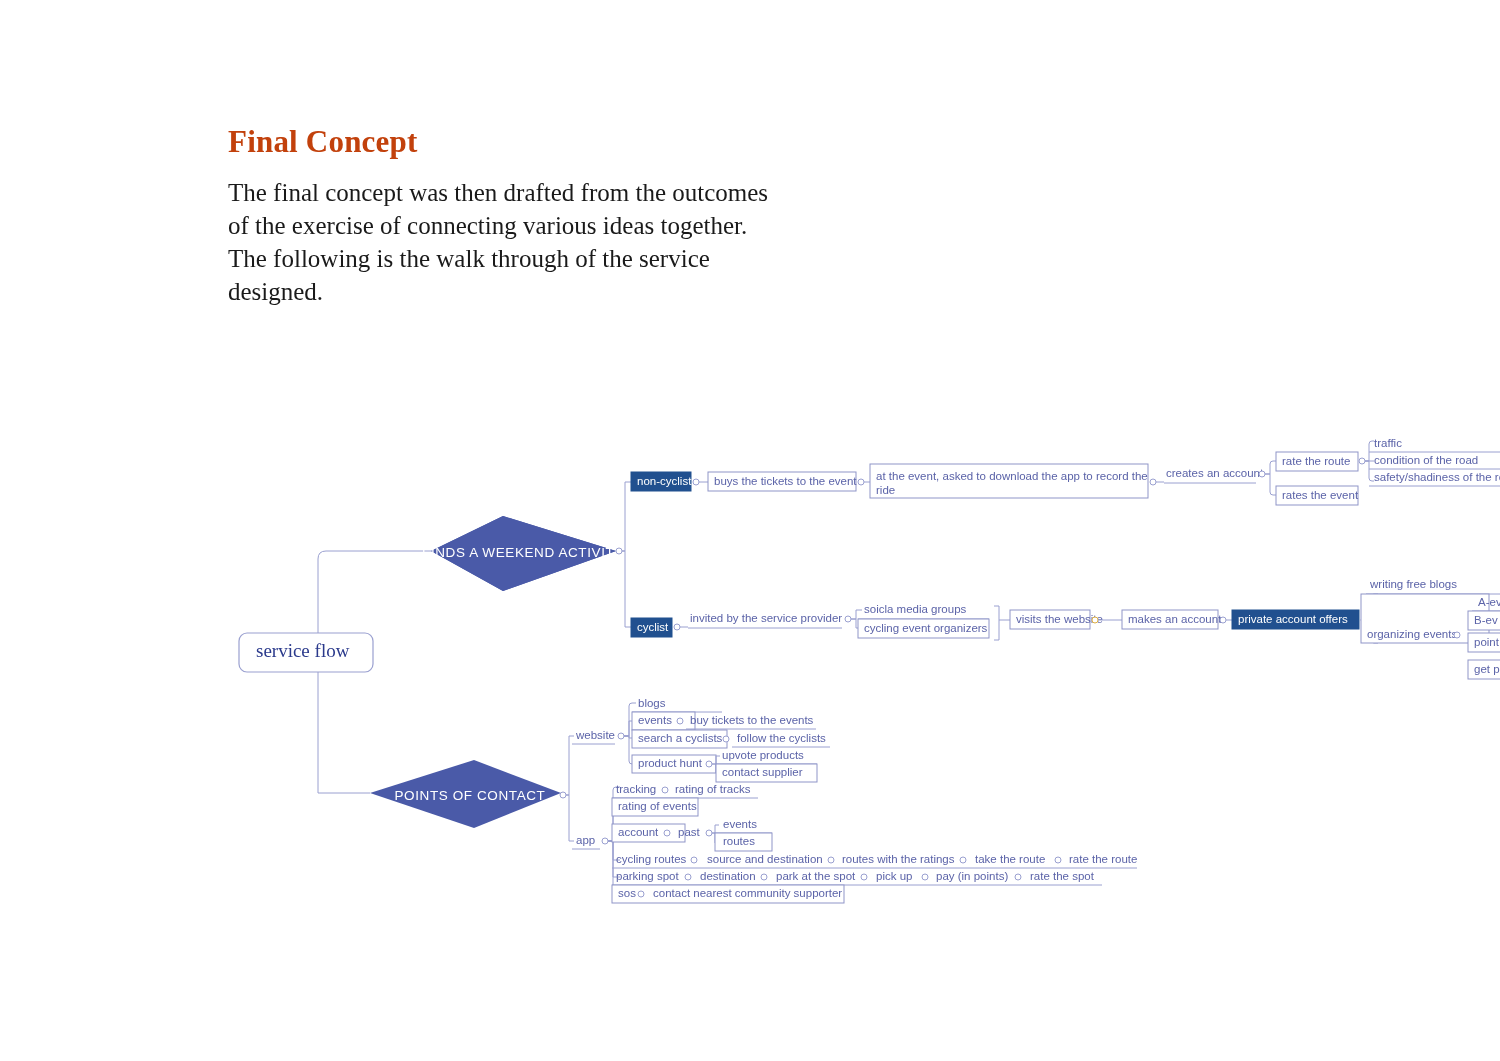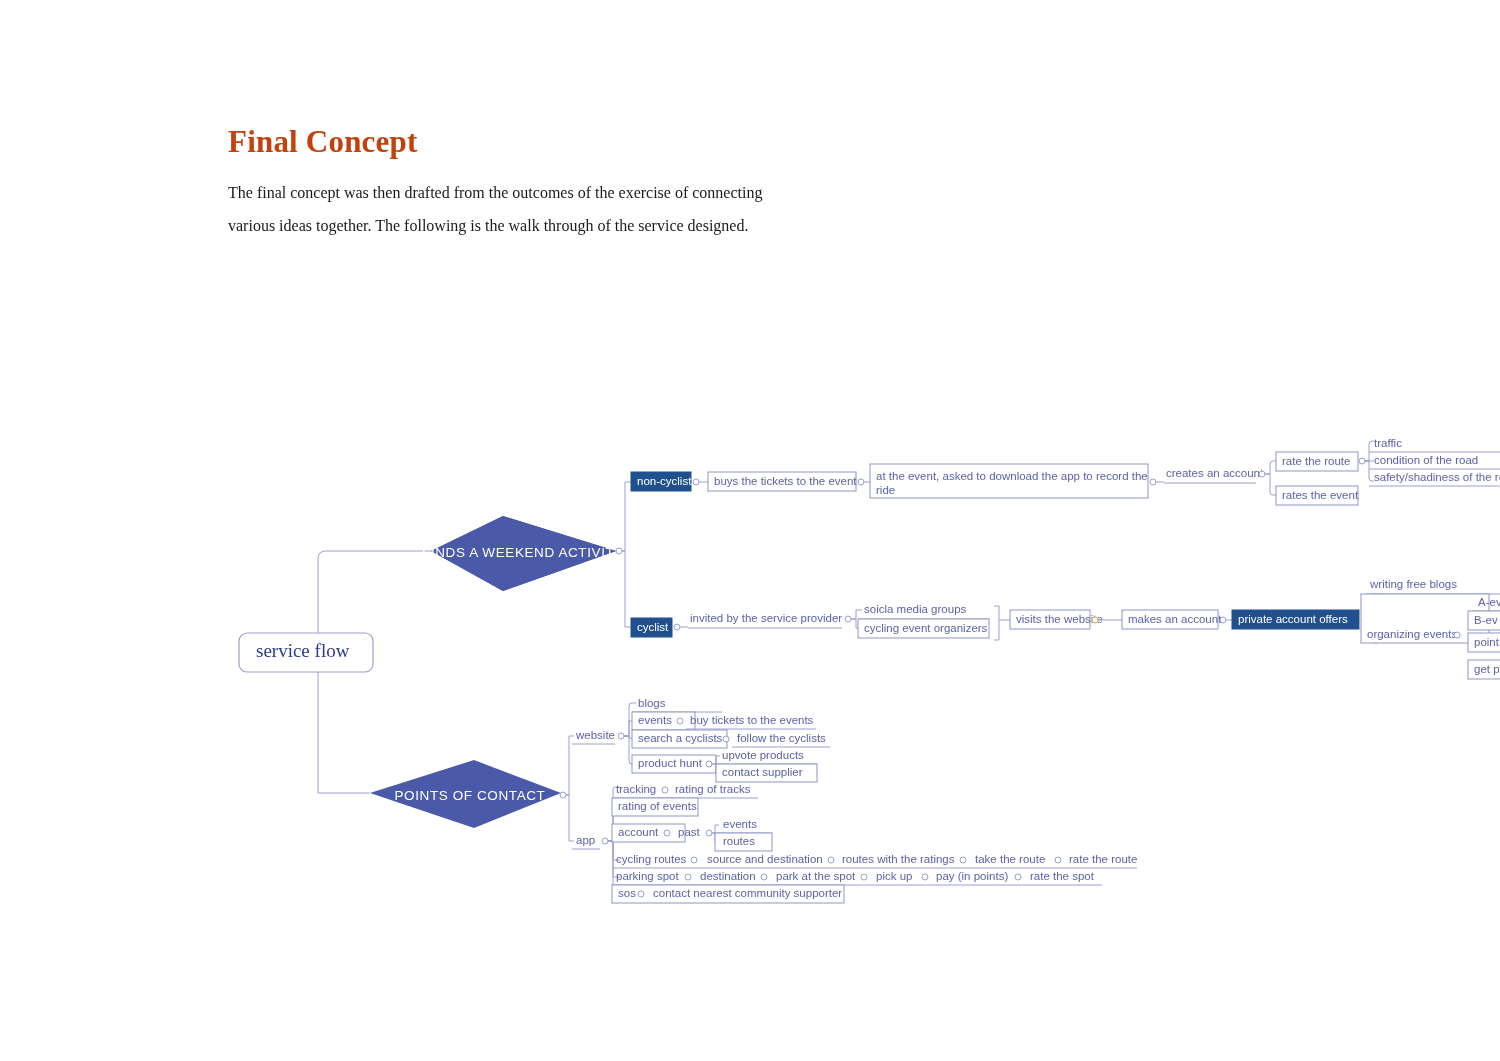--- a/index.html
+++ b/index.html
@@ -13,21 +13,21 @@
   #page-title{
     position:absolute;left:228px;top:100px;
     font-family:"Liberation Serif", serif;
     font-weight:bold;font-size:31px;color:#c2410c;
     letter-spacing:.2px;
     margin-top:24px;
   }
   #intro-paragraph{
     position:absolute;left:228px;top:176px;width:560px;
     font-family:"Liberation Serif", serif;
-    font-size:16px;line-height:33px;color:#1a1a1a;
+    font-size:25px;line-height:33px;color:#1a1a1a;
   }
   #mindmap-canvas{
     position:absolute;left:0;top:0;width:1500px;height:1061px;
   }
   svg{display:block;}
   .node-text{
     font-family:"Liberation Sans", sans-serif;
     font-size:11.5px;fill:#5b63a8;
     dominant-baseline:middle;
   }

